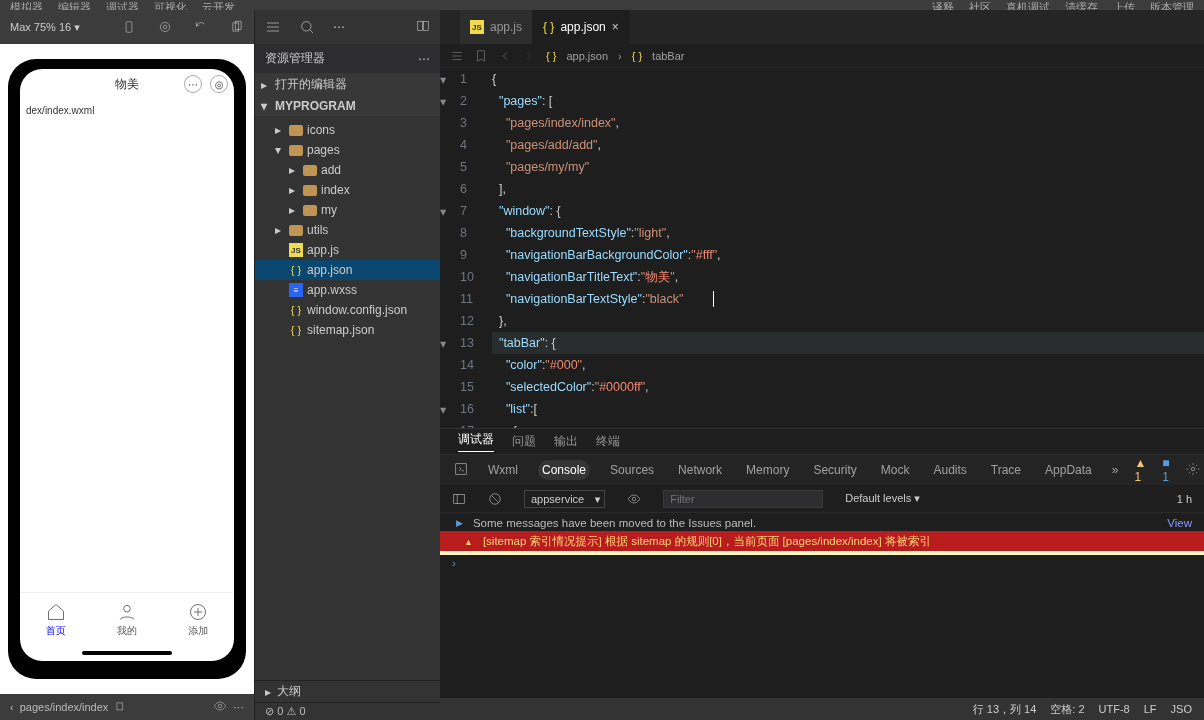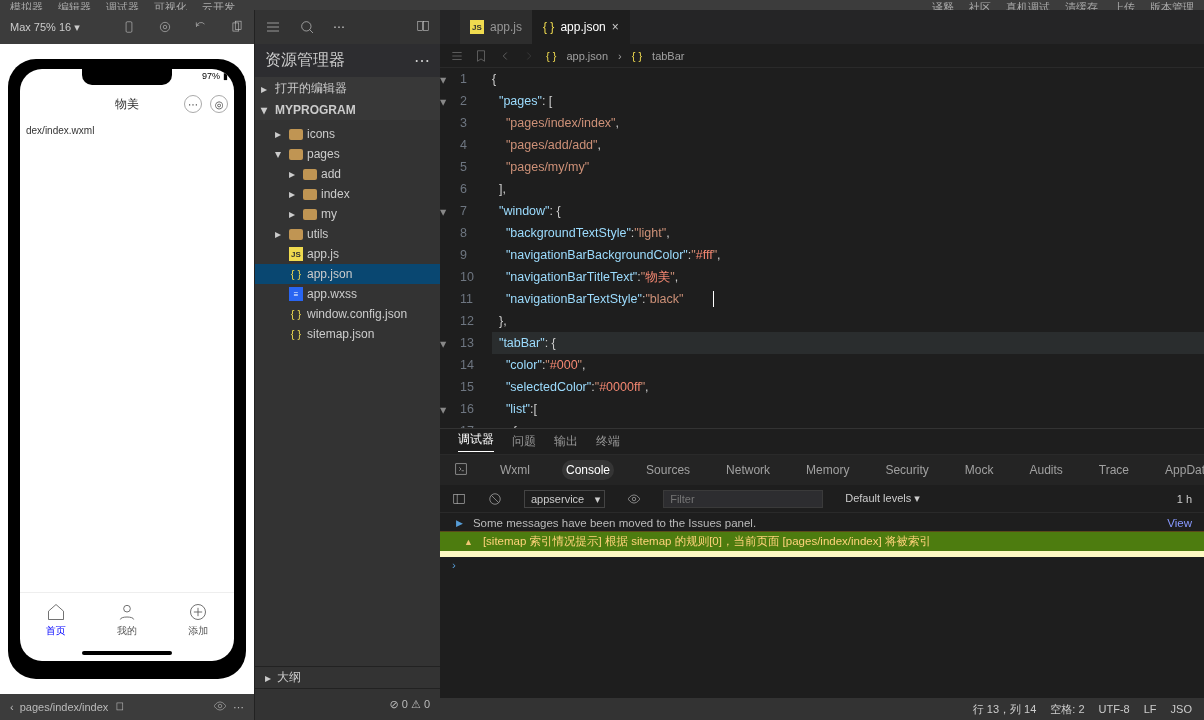--- a/index.html
+++ b/index.html
@@ -25,32 +25,32 @@
 .tabbar { height:55px; border-top:1px solid #eee; display:flex; }
 .tab-item { flex:1; display:flex; flex-direction:column; align-items:center; justify-content:center; gap:2px; font-size:10px; color:#555; }
 .tab-item svg { width:20px; height:20px; stroke:#555; fill:none; }
 .tab-item.active { color:#0000ff; }
 .home-ind { width:90px; height:4px; background:#000; border-radius:2px; margin:4px auto 6px; }
 .bottom-bar { height:26px; background:#3c3c3c; display:flex; align-items:center; padding:0 10px; font-size:11px; color:#bbb; gap:6px; }
 .bottom-bar svg { width:14px; height:14px; stroke:#bbb; fill:none; }
 .explorer { width:185px; background:#333; display:flex; flex-direction:column; }
 .exp-toolbar { height:34px; display:flex; align-items:center; gap:18px; padding:0 10px; }
 .exp-toolbar svg { width:16px; height:16px; stroke:#ccc; fill:none; }
-.exp-title { padding:6px 10px; background:#2d2d30; font-size:16px; color:#ccc; display:flex; justify-content:space-between; align-items:center; }
+.exp-title { padding:6px 10px; background:#2d2d30; font-size:12px; color:#ccc; display:flex; justify-content:space-between; align-items:center; }
 .tree { flex:1; overflow:auto; padding:4px 0; font-size:12px; }
 .tree-item { display:flex; align-items:center; gap:4px; padding:3px 6px; cursor:pointer; white-space:nowrap; }
 .tree-item.sel { background:#094771; }
 .tree-item .arrow { width:10px; display:inline-block; color:#ccc; }
 .tree-item .ficon { width:14px; height:14px; display:inline-flex; align-items:center; justify-content:center; }
 .fold { background:#c09553; border-radius:2px; width:14px; height:11px; }
 .js-i { background:#f0db4f; color:#323330; font-size:8px; font-weight:bold; width:14px; height:14px; display:flex; align-items:center; justify-content:center; }
 .json-i { color:#f0db4f; font-size:11px; }
 .css-i { background:#2965f1; color:#fff; font-size:8px; width:14px; height:14px; display:flex; align-items:center; justify-content:center; }
 .outline { height:22px; background:#333; border-top:1px solid #222; display:flex; align-items:center; padding:0 10px; font-size:12px; color:#ccc; }
-.exp-status { height:32px; background:#333; border-top:1px solid #222; display:flex; align-items:center; padding:0 10px; font-size:11px; color:#bbb; gap:10px; justify-content:flex-end;}
+.exp-status { height:18px; background:#333; border-top:1px solid #222; display:flex; align-items:center; padding:0 10px; font-size:11px; color:#bbb; gap:10px; justify-content:flex-start;}
 .editor-col { flex:1; display:flex; flex-direction:column; background:#1e1e1e; min-width:0; }
 .tabs-row { height:34px; display:flex; align-items:center; background:#252526; }
 .tabs-row .gap { width:20px; }
 .tab { height:34px; display:flex; align-items:center; gap:6px; padding:0 10px; background:#2d2d2d; color:#969696; font-size:12px; border-right:1px solid #1e1e1e; }
 .tab.active { background:#1e1e1e; color:#fff; }
 .tab .json-i { font-size:12px; }
 .tab .close { font-size:12px; color:#ccc; cursor:pointer; }
 .breadcrumb { height:24px; display:flex; align-items:center; gap:10px; padding:0 10px; font-size:11px; color:#a0a0a0; background:#1e1e1e; border-bottom:1px solid #2a2a2a; }
 .breadcrumb svg { width:14px; height:14px; stroke:#888; fill:none; }
 .code-area { flex:1; display:flex; font-family:Consolas,Menlo,monospace; font-size:12.5px; position:relative; overflow:hidden; }
@@ -63,32 +63,32 @@
 .tok-str { color:#ce9178; }
 .tok-pun { color:#cccccc; }
 .tok-red { color:#f48771; }
 .cursor { display:inline-block; width:1px; height:16px; background:#fff; margin-left:30px; }
 .fold-btn { color:#888; cursor:pointer; text-align:center; }
 .panel { height:270px; border-top:1px solid #333; display:flex; flex-direction:column; background:#1e1e1e; }
 .panel-tabs { height:26px; display:flex; align-items:center; gap:18px; padding:0 18px; font-size:12px; color:#969696; border-bottom:1px solid #2a2a2a; }
 .panel-tabs .pt { cursor:pointer; }
 .panel-tabs .pt.active { color:#fff; border-bottom:1px solid #fff; padding-bottom:3px; }
 .dev-tabs { height:30px; display:flex; align-items:center; gap:16px; padding:0 14px; font-size:12px; color:#a0a0a0; background:#242424; }
-.dev-tabs .dt { cursor:pointer; padding:3px 4px;margin-left:12px; }
+.dev-tabs .dt { cursor:pointer; padding:3px 4px; }
 .dev-tabs .dt.active { background:#353535; color:#fff; border-radius:10px; }
 .dev-tabs .warn-badge { margin-left:auto; color:#f0c674; display:flex; align-items:center; gap:2px; }
 .dev-tabs .info-badge { color:#569cd6; display:flex; align-items:center; gap:2px; }
 .console-bar { height:28px; display:flex; align-items:center; gap:22px; padding:0 12px; font-size:11px; color:#ccc; border-bottom:1px solid #2a2a2a; }
 .console-bar select, .console-bar input { background:#2d2d30; border:1px solid #3a3a3a; color:#ccc; font-size:11px; padding:2px 6px; }
 .console-bar input { width:160px; }
 .console-body { flex:1; font-family:Consolas,monospace; font-size:11.5px; padding:2px 0; overflow:auto; }
 .log-line { padding:2px 12px; display:flex; align-items:center; gap:6px; }
 .log-info { color:#bbb;padding-left:16px; }
 .log-info::before { content:"▶"; color:#569cd6; margin-right:4px; font-size:9px; }
-.log-warn { background:#4d7c0f; color:#ffd37a; border-top:1px solid #5a4a1a; border-bottom:6px solid #fef9c3;padding-left:24px; }
+.log-warn { background:#b91c1c; color:#ffd37a; border-top:1px solid #5a4a1a; border-bottom:4px solid #fef9c3;padding-left:24px; }
 .log-warn::before { content:"▲"; color:#f0c674; margin-right:4px; font-size:9px; }
 .log-view { margin-left:auto; color:#89f; cursor:pointer; }
 .prompt-line { padding:2px 12px; color:#569cd6; }
 .statusbar { height:22px; background:#333; display:flex; align-items:center; padding:0 12px; font-size:11px; color:#ccc; justify-content:flex-end; gap:14px; }
 </style>
 </head>
 <body>
 
 <div class="topbar">
   <div class="tb-group" id="tb-left">
@@ -126,27 +126,20 @@
           </svg>
         <svg viewBox="0 0 24 24">
             <rect x="5" y="5" width="10" height="14"></rect>
             <rect x="9" y="2" width="10" height="14"></rect>
           </svg>
       </div>
     </div>
     <div class="sim-body">
       <div class="phone">
         <div class="phone-inner">
-          <div class="notch-row">
-            <div class="notch"></div>
-            <div class="status">
-                <span>97%</span>
-                <span>▮</span>
-              </div>
-          </div>
           <div class="app-header">
             <span>物美</span>
             <div class="mini-btns">
               <span>⋯</span>
               <span>◎</span>
             </div>
           </div>
           <div class="page-area">
             <span>dex/index.wxml</span>
           </div>

